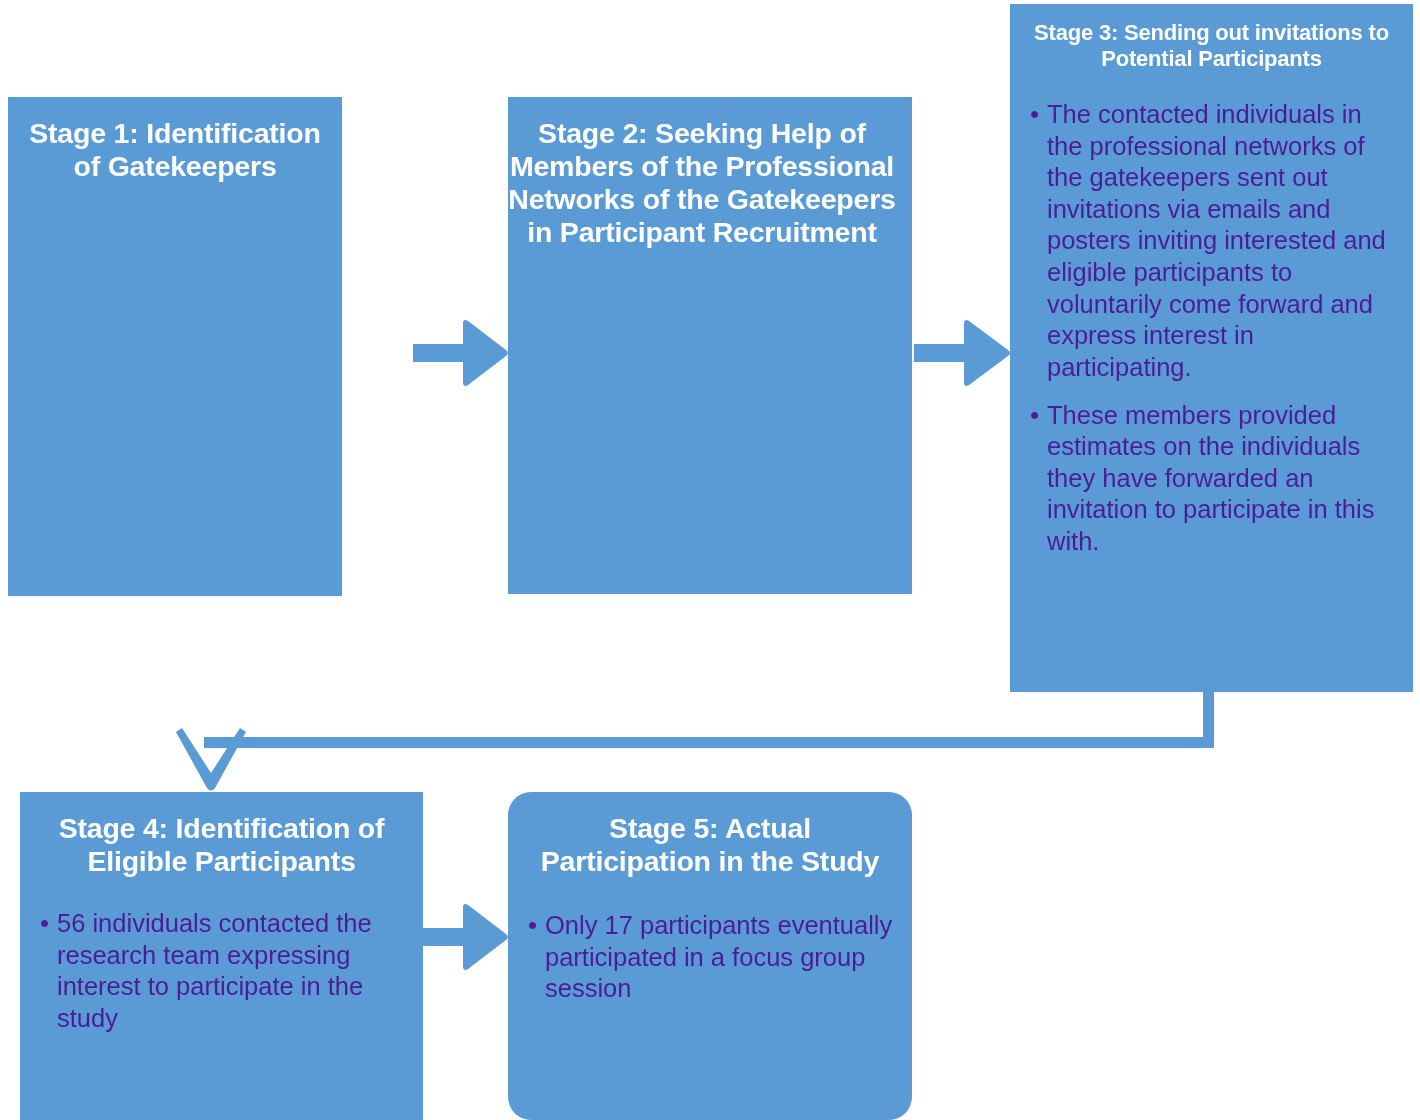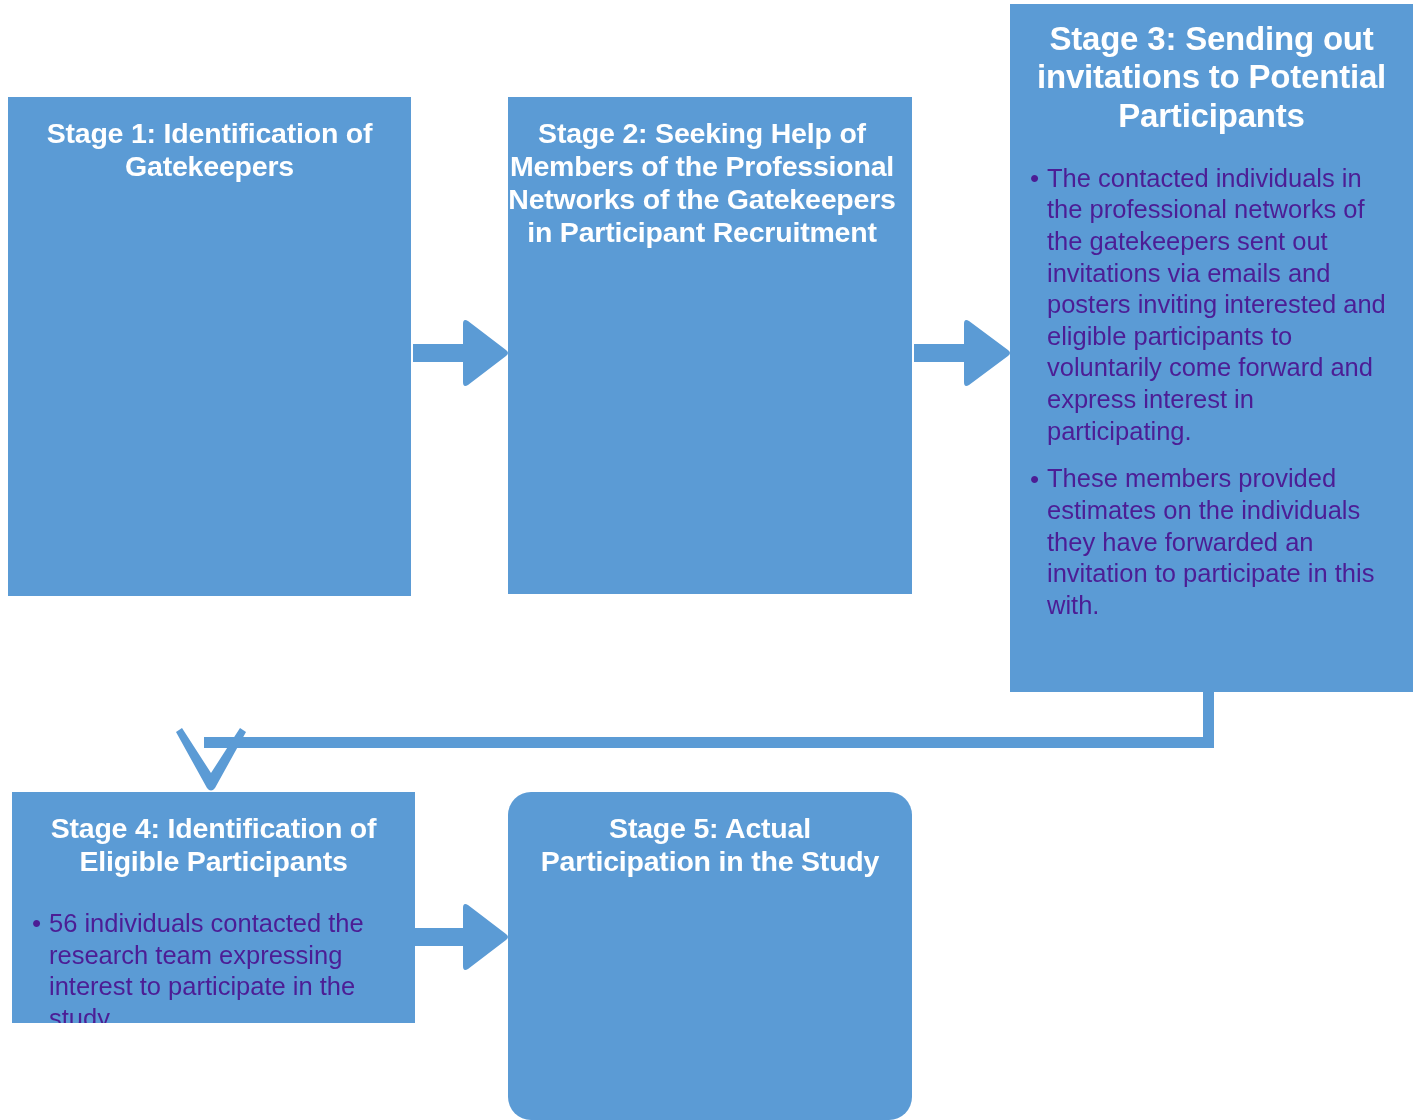--- a/index.html
+++ b/index.html
@@ -50,33 +50,33 @@
   .bullet-list li::before {
     content: "\2022";
     position: absolute;
     left: 0;
     top: -0.03em;
     font-size: 1.02em;
     line-height: 1.24;
   }
 
   
-  #stage-1 { left: 8px;    top: 97px;  width: 403px;  height: 499px; }
+  #stage-1 { left: 8px;    top: 97px;  width: 334px;  height: 499px; }
   #stage-2 { left: 508px;  top: 97px;  width: 404px;  height: 497px; }
   #stage-3 { left: 1010px; top: 4px;   width: 403px;  height: 688px; }
-  #stage-4 { left: 12px;    top: 792px; width: 403px;  height: 231px; }
+  #stage-4 { left: 20px;    top: 792px; width: 403px;  height: 328px; }
   #stage-5 { left: 508px;  top: 792px; width: 404px;  height: 328px; border-radius: 23px; }
 
   #stage-1 .stage-title { font-size: 28.5px; padding: 20px 16px 0 16px; }
   #stage-1 .bullet-list { font-size: 25.5px; padding: 14px 18px 0 20px; }
 
   #stage-2 .stage-title { font-size: 28.5px; padding: 20px 16px 0 0; }
   #stage-2 .bullet-list { font-size: 25.5px; padding: 14px 14px 0 20px; }
 
-  #stage-3 .stage-title { font-size: 33px; padding: 16px 16px 0 16px; }
+  #stage-3 .stage-title { font-size: 22px; padding: 16px 16px 0 16px; }
   #stage-3 .bullet-list { font-size: 25.5px; padding: 12px 14px 0 20px; }
 
   #stage-4 .stage-title { font-size: 28.5px; padding: 20px 10px 0 10px; }
   #stage-4 .bullet-list { font-size: 25.5px; padding: 14px 14px 0 20px; }
 
   #stage-5 .stage-title { font-size: 28.5px; padding: 20px 16px 0 16px; }
   #stage-5 .bullet-list { font-size: 25.5px; padding: 16px 14px 0 20px; }
 
   
   .connector {
@@ -111,20 +111,23 @@
 
   <div class="stage-box" id="stage-4">
     <div class="stage-title">Stage 4: Identification of Eligible Participants</div>
     <ul class="bullet-list">
       <li>56 individuals contacted the research team expressing interest to participate in the study</li>
     </ul>
   </div>
 
   <div class="stage-box" id="stage-5">
     <div class="stage-title">Stage 5: Actual Participation in the Study</div>
+    <ul class="bullet-list">
+      <li>Only 17 participants eventually participated in a focus group session</li>
+    </ul>
   </div>
 
   <div class="connector" id="arrow-1-2">
     <svg width="98" height="74" viewBox="0 0 98 74" xmlns="http://www.w3.org/2000/svg" aria-hidden="true">
       <path d="M2,28 L52,28 L52,8 Q52,2 57,5 L95,34 Q99,37 95,40 L57,69 Q52,72 52,66 L52,46 L2,46 Z" fill="#5B9BD5"></path>
     </svg>
   </div>
 
   <div class="connector" id="arrow-2-3">
     <svg width="99" height="74" viewBox="0 0 99 74" xmlns="http://www.w3.org/2000/svg" aria-hidden="true">

